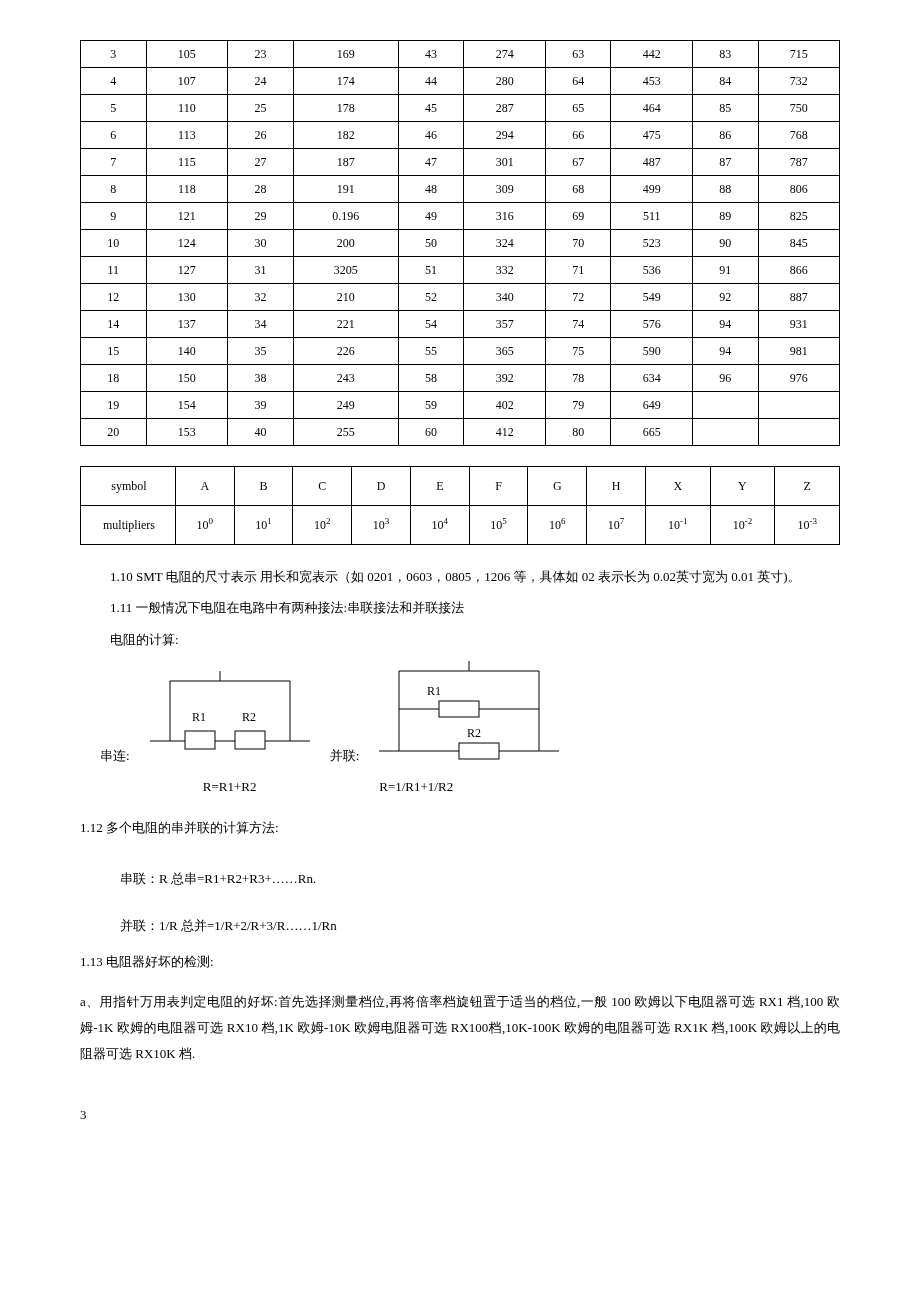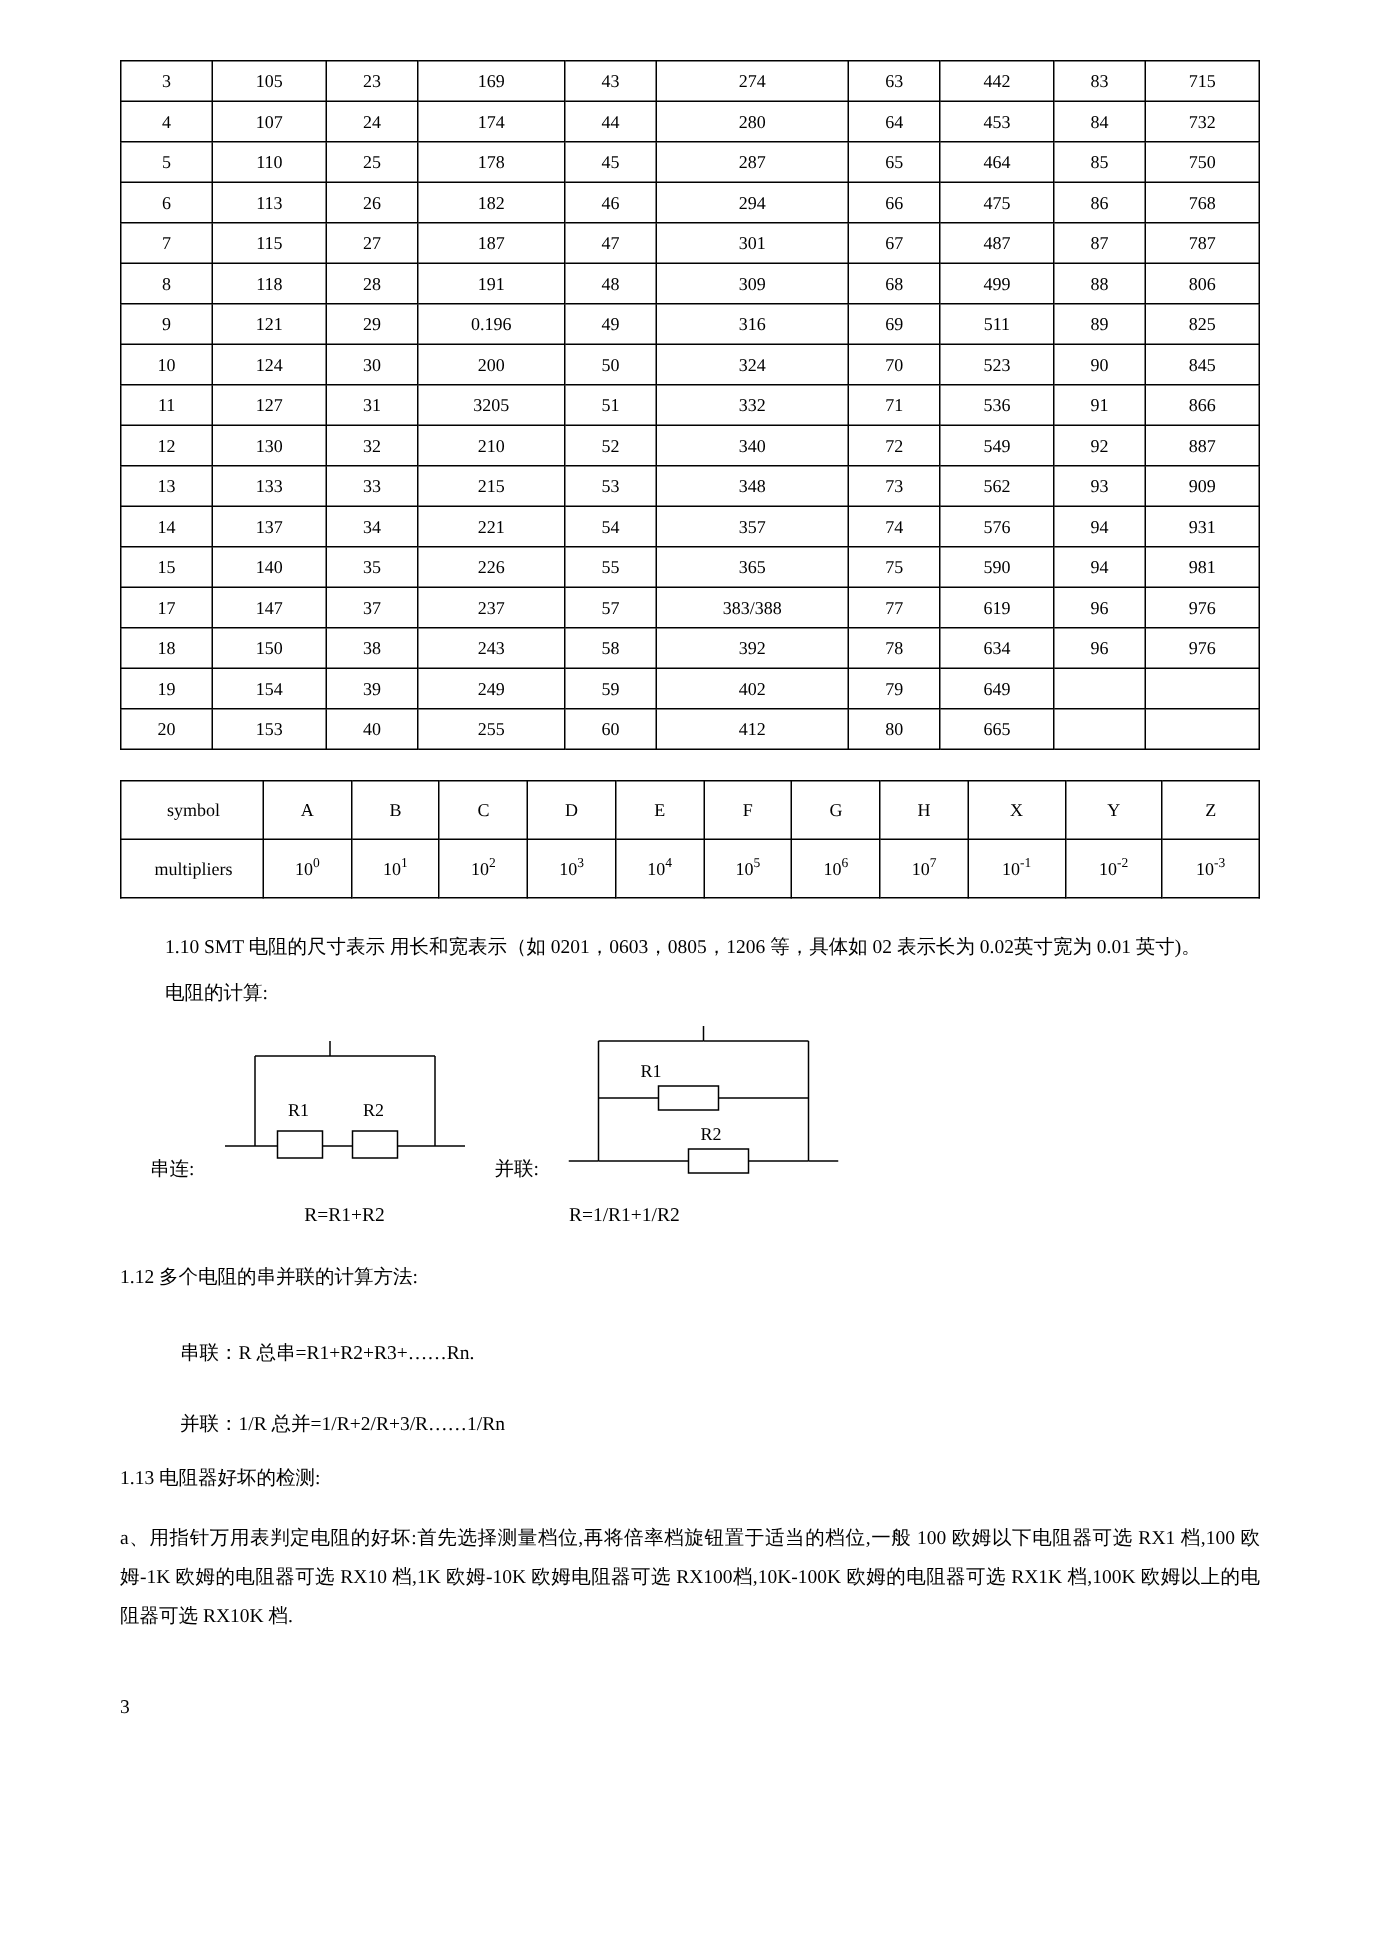--- a/index.html
+++ b/index.html
@@ -188,32 +188,20 @@
         <td>32</td>
         <td>210</td>
         <td>52</td>
         <td>340</td>
         <td>72</td>
         <td>549</td>
         <td>92</td>
         <td>887</td>
       </tr>
       <tr>
-        <td>13</td>
-        <td>133</td>
-        <td>33</td>
-        <td>215</td>
-        <td>53</td>
-        <td>348</td>
-        <td>73</td>
-        <td>562</td>
-        <td>93</td>
-        <td>909</td>
-      </tr>
-      <tr>
         <td>14</td>
         <td>137</td>
         <td>34</td>
         <td>221</td>
         <td>54</td>
         <td>357</td>
         <td>74</td>
         <td>576</td>
         <td>94</td>
         <td>931</td>
@@ -222,32 +210,20 @@
         <td>15</td>
         <td>140</td>
         <td>35</td>
         <td>226</td>
         <td>55</td>
         <td>365</td>
         <td>75</td>
         <td>590</td>
         <td>94</td>
         <td>981</td>
-      </tr>
-      <tr>
-        <td>17</td>
-        <td>147</td>
-        <td>37</td>
-        <td>237</td>
-        <td>57</td>
-        <td>383/388</td>
-        <td>77</td>
-        <td>619</td>
-        <td>96</td>
-        <td>976</td>
       </tr>
       <tr>
         <td>18</td>
         <td>150</td>
         <td>38</td>
         <td>243</td>
         <td>58</td>
         <td>392</td>
         <td>78</td>
         <td>634</td>
@@ -309,20 +285,21 @@
         <td>10<span class="sup">7</span></td>
         <td>10<span class="sup">-1</span></td>
         <td>10<span class="sup">-2</span></td>
         <td>10<span class="sup">-3</span></td>
       </tr>
 </tbody>
   </table>
 
 <div class="content-block">
   <div class="indent-line">1.10  SMT 电阻的尺寸表示 用长和宽表示（如 0201，0603，0805，1206 等，具体如 02 表示长为 0.02英寸宽为 0.01 英寸)。</div>
+  <div class="indent-line">1.11 一般情况下电阻在电路中有两种接法:串联接法和并联接法</div>
   <div class="indent-line">电阻的计算:</div>
 </div>
 
 <div class="diagram-row">
   <span class="diagram-label">串连:</span>
   <div style="text-align:center;">
     <svg class="diagram-svg" width="160" height="100">
       <line x1="0" y1="70" x2="20" y2="70" stroke="#000"></line>
       <line x1="20" y1="70" x2="20" y2="10" stroke="#000"></line>
       <line x1="20" y1="10" x2="70" y2="10" stroke="#000"></line>

